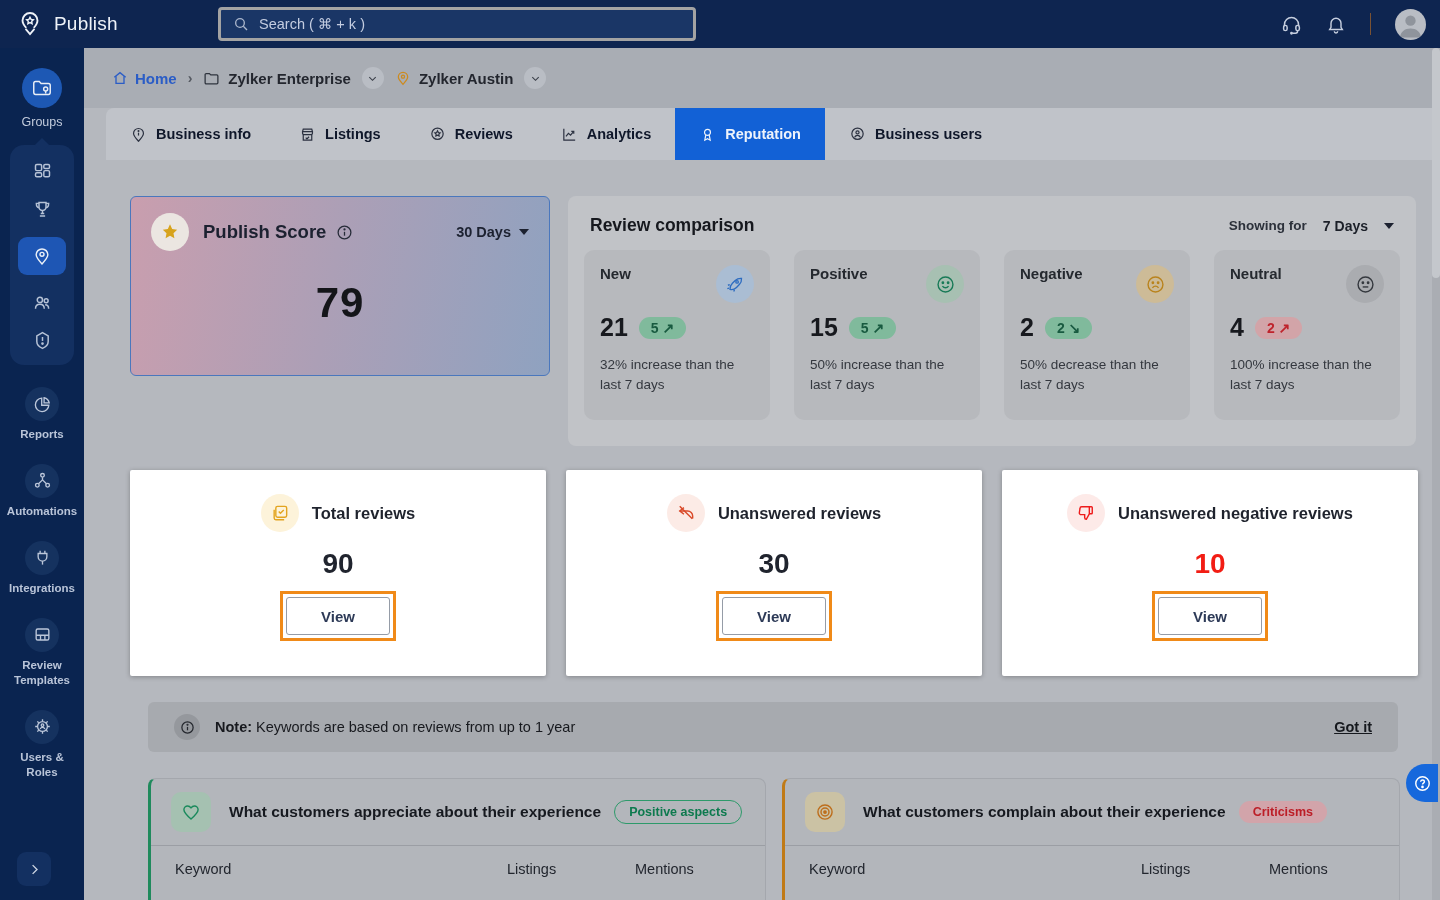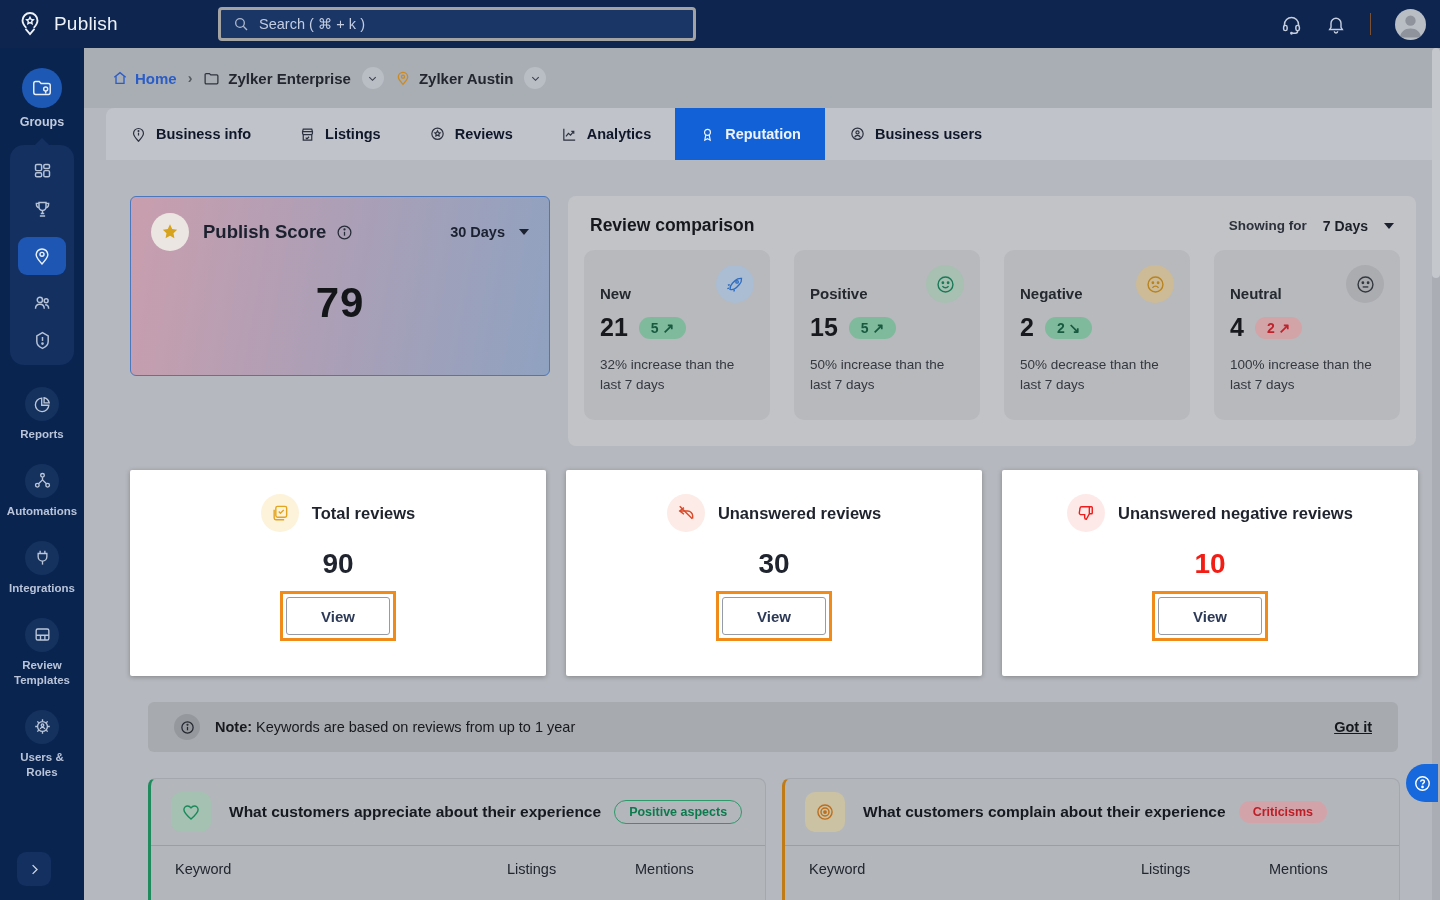--- a/index.html
+++ b/index.html
@@ -15,21 +15,21 @@
   .searchbox { position:absolute; left:218px; top:7px; width:478px; height:34px; background:#1a3666; border:3px solid #a3a3a3; border-radius:4px; display:flex; align-items:center; padding:0 12px; gap:10px; }
   .searchbox input { flex:1; background:transparent; border:none; outline:none; color:#d7deea; font-size:14.5px; font-family:"Liberation Sans",sans-serif; }
   .searchbox input::placeholder { color:#c3cce0; }
   .topbar-right { position:absolute; right:14px; top:0; height:48px; display:flex; align-items:center; gap:24px; }
   .top-divider { width:1px; height:22px; background:#7a5233; }
   .avatar { width:31px; height:31px; border-radius:50%; background:#b9bdc4; display:flex; align-items:center; justify-content:center; overflow:hidden; }
 
   
   .sidebar { position:absolute; top:48px; left:0; width:84px; bottom:0; background:#0a2450; z-index:20; }
   .groups-btn { width:40px; height:40px; border-radius:50%; background:#1d58b4; margin:20px auto 0; display:flex; align-items:center; justify-content:center; cursor:pointer; }
-  .groups-label { text-align:center; font-size:12.5px; font-weight:700; color:#c2cbdc; margin-top:7px; }
+  .groups-label { text-align:center; font-size:12.5px; font-weight:400; color:#c2cbdc; margin-top:7px; }
   .side-panel { position:relative; width:64px; margin:16px auto 0; background:#133061; border-radius:14px; padding:16px 0 14px; display:flex; flex-direction:column; align-items:center; gap:17px; }
   .side-panel .notch { position:absolute; top:-5px; left:27px; width:10px; height:10px; background:#133061; transform:rotate(45deg); }
   .side-ic { color:#b6c2d6; cursor:pointer; display:flex; }
   .active-tile { width:48px; height:38px; border-radius:9px; background:#1e56b4; display:flex; align-items:center; justify-content:center; cursor:pointer; }
   .active-tile .side-ic { color:#eaf0f8; }
   .side-item { margin-top:22px; cursor:pointer; }
   .side-item .circ { width:34px; height:34px; border-radius:50%; background:#15325f; margin:0 auto; display:flex; align-items:center; justify-content:center; color:#bcc7da; }
   .side-item .lbl { width:72px; margin:6px auto 0; text-align:center; font-size:11.5px; line-height:1.3; font-weight:600; color:#b9c4d8; }
   .expand-btn { position:absolute; left:17px; bottom:14px; width:34px; height:34px; border-radius:9px; background:#133061; display:flex; align-items:center; justify-content:center; color:#cdd5e2; cursor:pointer; }
 
@@ -51,35 +51,35 @@
   .tab.active svg { color:#eef3fb; }
 
   .content { position:relative; height:740px; background:#b5b8be; overflow:hidden; }
 
   
   .score-card { position:absolute; left:46px; top:36px; width:420px; height:180px; border:1.5px solid #4a77bd; border-radius:6px; background:linear-gradient(100deg,#c99eae 0%, #ac9fb6 48%, #8fa2c0 100%); }
   .score-head { display:flex; align-items:center; padding:16px 20px 0; }
   .star-circ { width:38px; height:38px; border-radius:50%; background:#ebe6e1; display:flex; align-items:center; justify-content:center; }
   .score-title { margin-left:14px; font-size:18.5px; font-weight:800; color:#1c2130; }
   .info-ic { margin-left:10px; color:#262b38; cursor:pointer; }
-  .score-period { margin-left:auto; display:flex; align-items:center; gap:14px; font-size:14.5px; font-weight:700; color:#1c2130; cursor:pointer; }
+  .score-period { margin-left:auto; display:flex; align-items:center; gap:8px; font-size:14.5px; font-weight:700; color:#1c2130; cursor:pointer; }
   .caret-down { width:0; height:0; border-left:5px solid transparent; border-right:5px solid transparent; border-top:6px solid #1c2130; }
   .score-value { text-align:center; margin-top:28px; font-size:42px; font-weight:800; color:#141519; letter-spacing:1px; }
 
   
   .review-panel { position:absolute; left:484px; top:36px; width:848px; height:250px; background:#c1c3c7; border-radius:8px; }
   .rp-head { display:flex; align-items:center; padding:19px 22px 0; }
   .rp-title { font-size:17.5px; font-weight:800; color:#16181e; }
   .rp-period { margin-left:auto; display:flex; align-items:center; gap:16px; cursor:pointer; }
   .rp-showing { font-size:13.5px; font-weight:600; color:#2c313b; }
   .rp-days { font-size:14px; font-weight:800; color:#1b1f28; }
   .rp-cards { display:flex; gap:24px; margin:14px 16px 0; }
   .cmp-card { flex:1; height:170px; background:#b7b9bd; border-radius:10px; padding:15px 16px; }
   .cmp-top { display:flex; align-items:flex-start; }
-  .cmp-label { font-size:15px; font-weight:600; color:#25292f; margin-top:20px; }
+  .cmp-label { font-size:15px; font-weight:600; color:#25292f; margin-top:0; }
   .cmp-ic { margin-left:auto; width:38px; height:38px; border-radius:50%; display:flex; align-items:center; justify-content:center; }
   .ic-new { background:#aabdd3; color:#2d6cc0; }
   .ic-pos { background:#a7c0b2; color:#187a57; }
   .ic-neg { background:#cdbb97; color:#b9831d; }
   .ic-neu { background:#aaacb0; color:#35393f; }
   .cmp-mid { display:flex; align-items:center; margin-top:10px; gap:11px; }
   .cmp-value { font-size:25px; font-weight:800; color:#17191e; }
   .pill { border-radius:999px; padding:3px 12px; font-size:14px; font-weight:700; }
   .pill.green { background:#80ba9c; color:#185a40; }
   .pill.red { background:#d2a4a8; color:#bf232c; }

